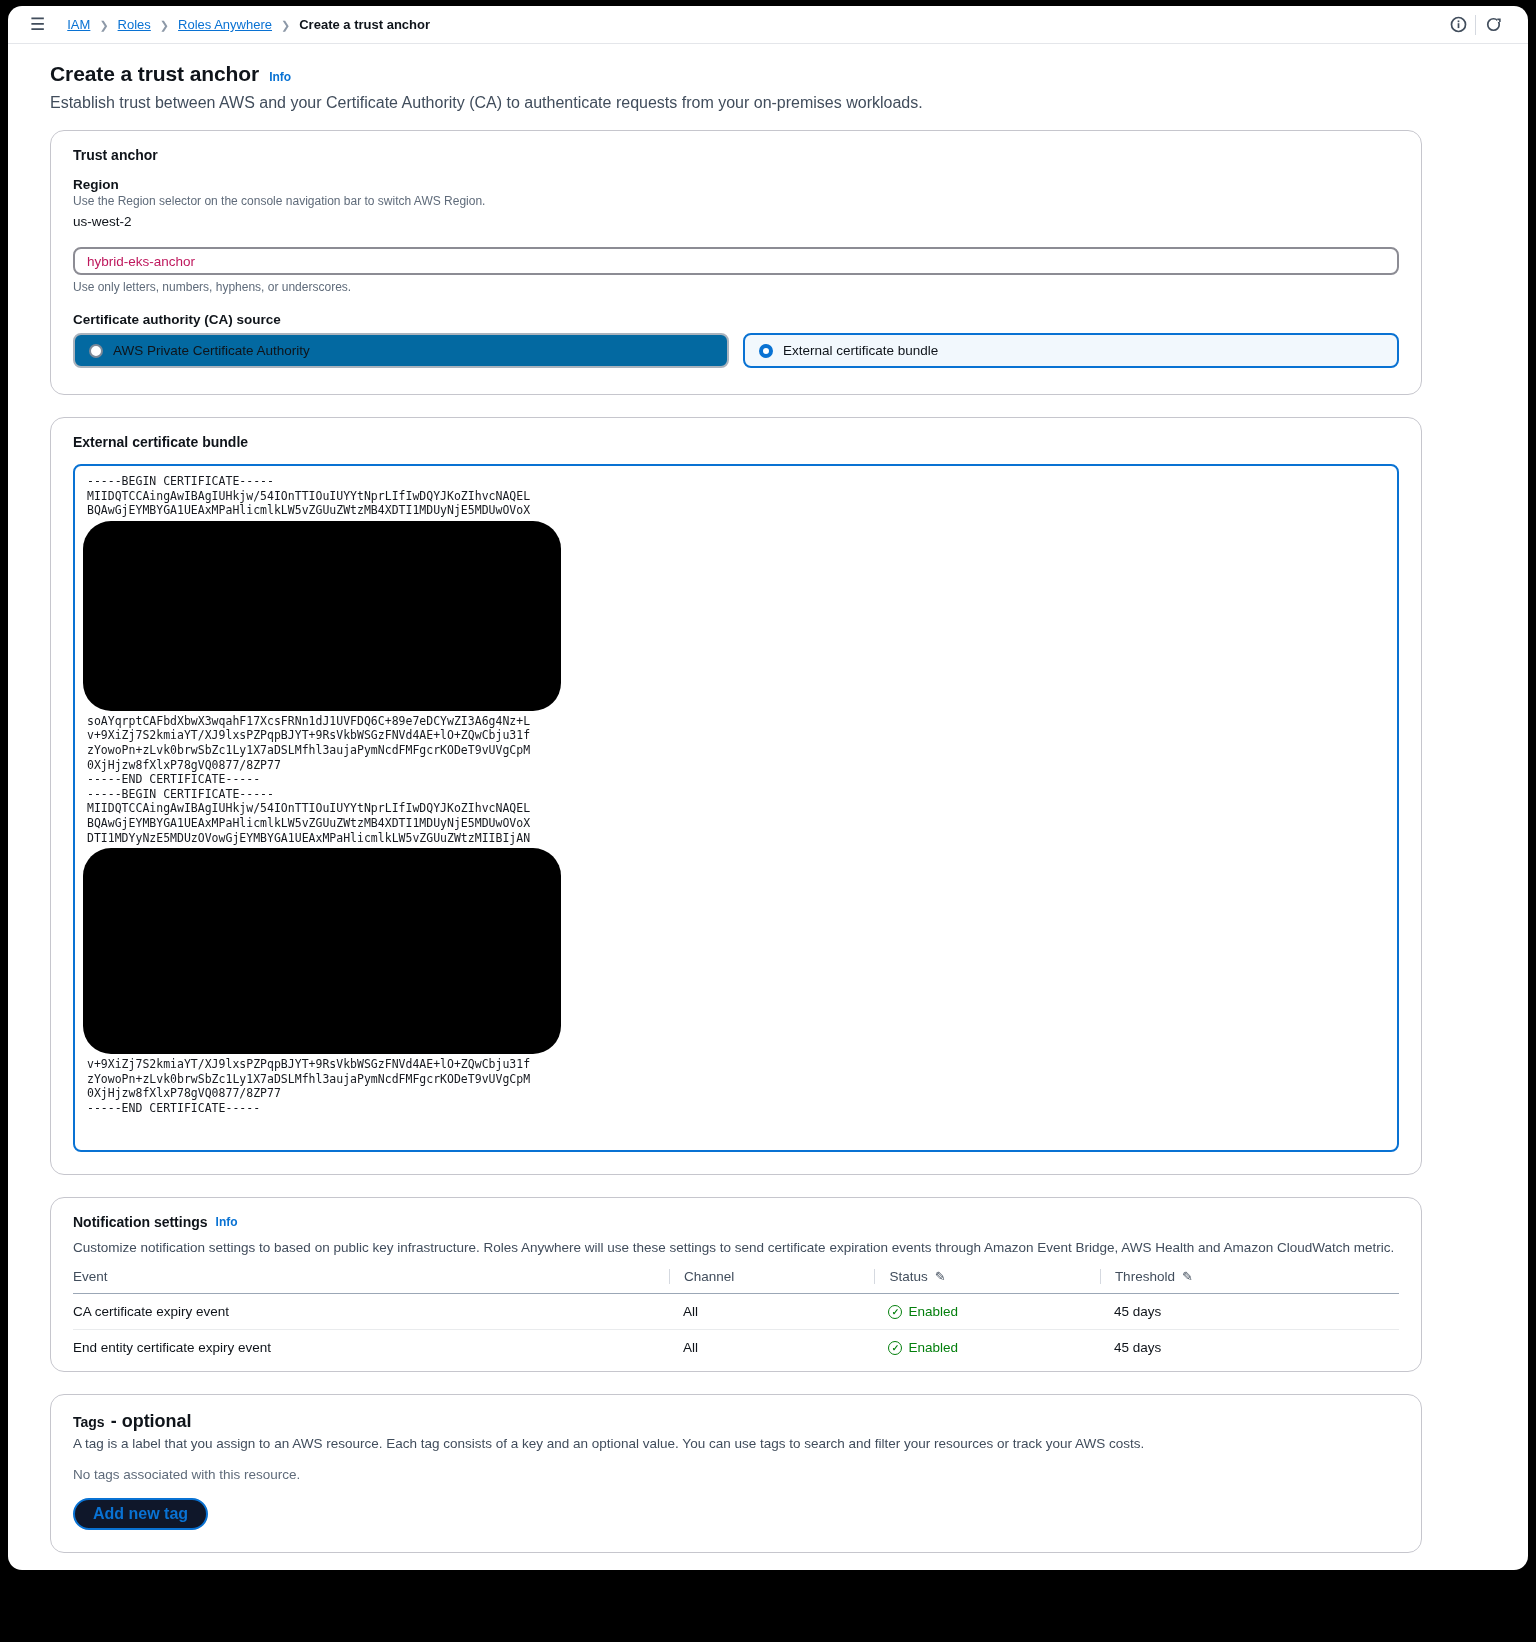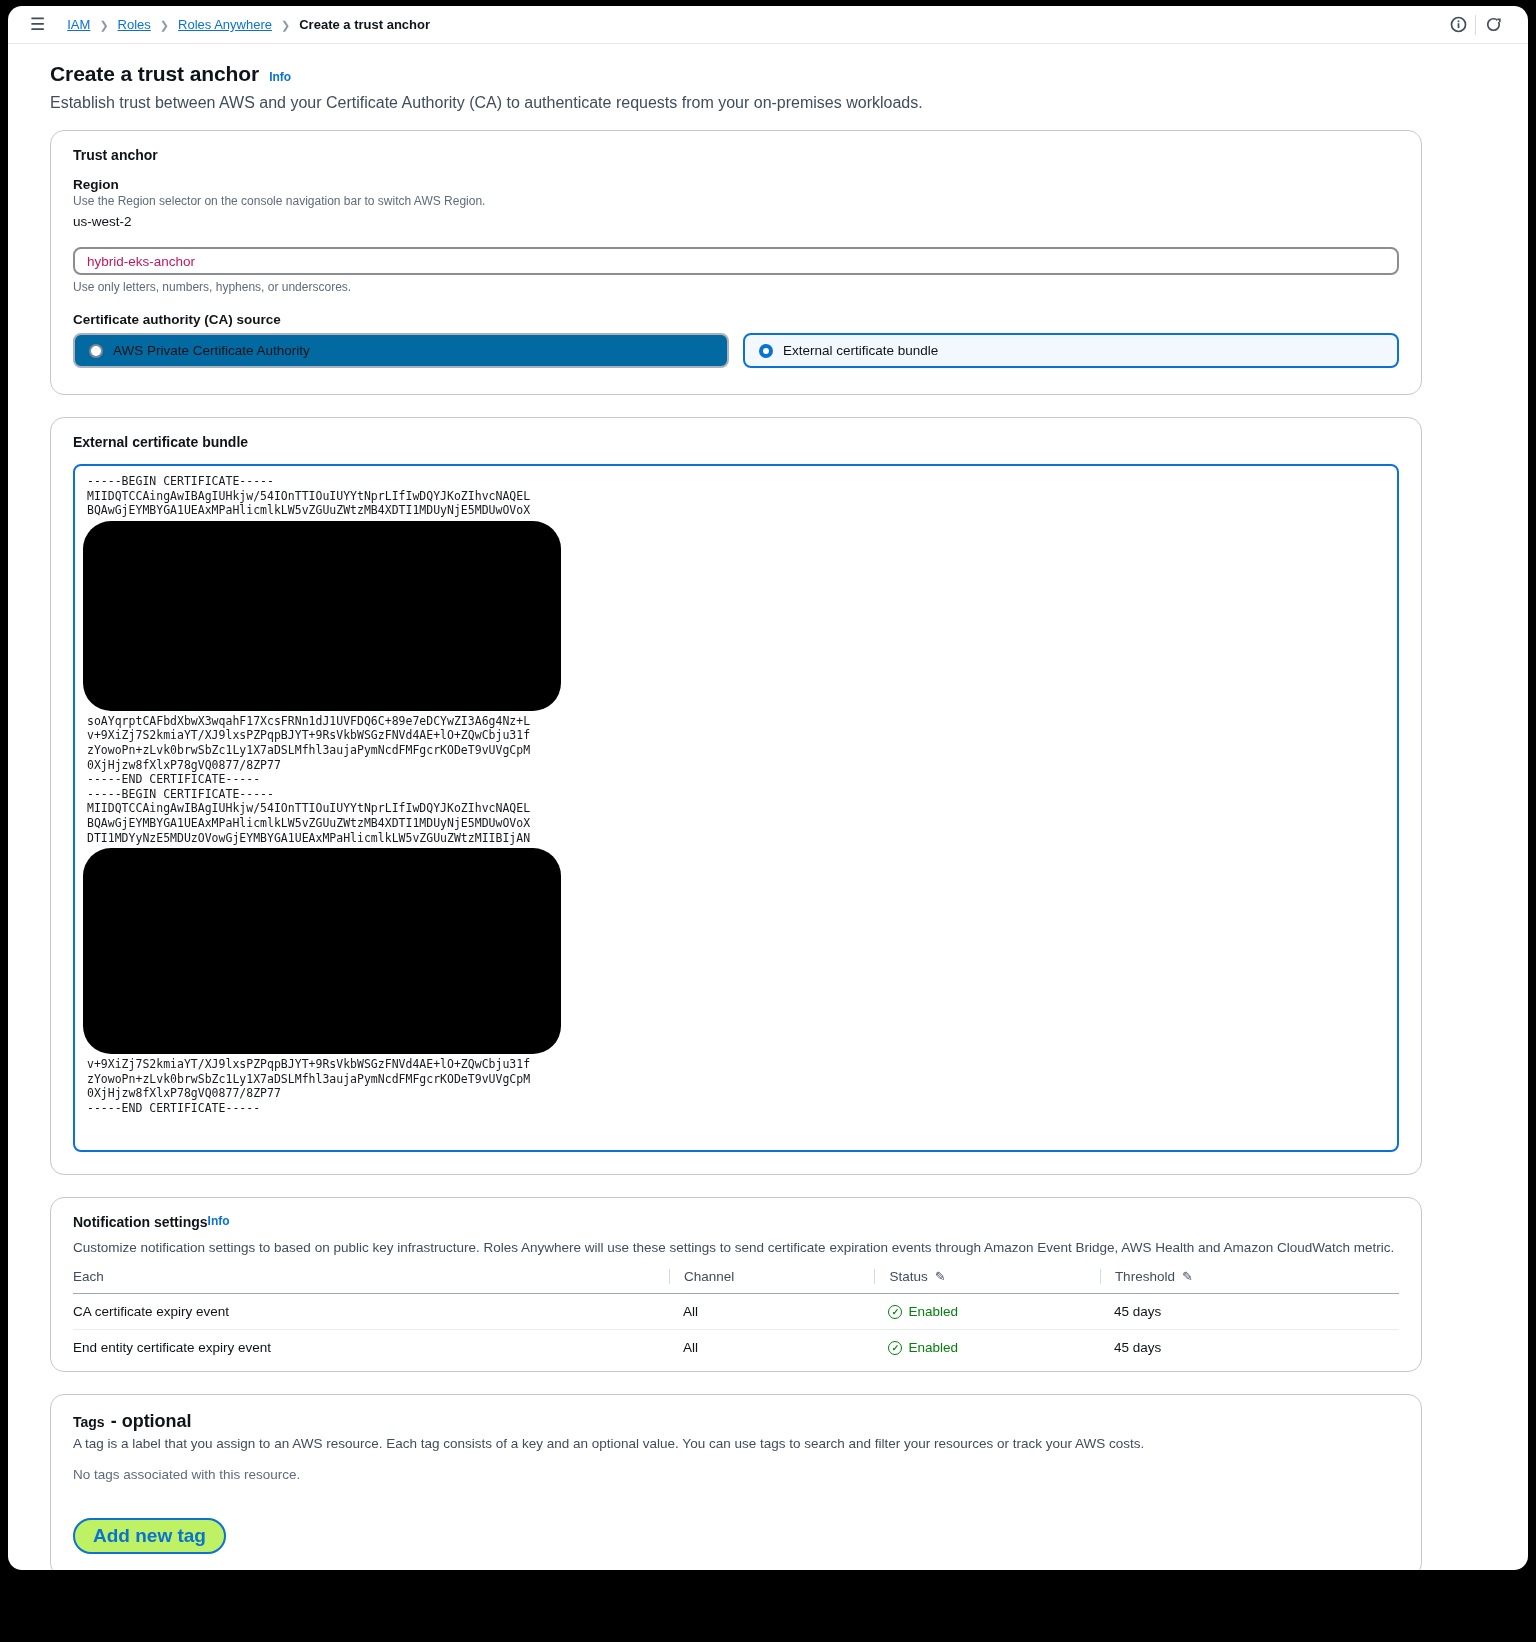--- a/index.html
+++ b/index.html
@@ -41,21 +41,21 @@
   .info-link { color: #0972d3; font-size: 12px; font-weight: 700; cursor: pointer; }
   .page-desc { font-size: 16px; color: #414d5c; margin-top: 8px; }
   .card {
     border: 1px solid #c6c6cd;
     border-radius: 14px;
     background: #fff;
     padding: 16px 22px 22px 22px;
     margin-bottom: 22px;
   }
   h2 { font-size: 14px; margin: 0 0 14px 0; font-weight: 700; }
-  .h2-row { display: flex; align-items: flex-start; margin-bottom: 10px; }
+  .h2-row { display: flex; align-items: center; gap: 8px; margin-bottom: 10px; }
   .h2-row h2 { margin: 0; }
   .field-label { font-size: 13.5px; font-weight: 700; margin-bottom: 2px; }
   .field-help { font-size: 12px; color: #5f6b7a; margin-bottom: 6px; }
   .field-value { font-size: 13.5px; color: #0f141a; }
   .field-block { margin-bottom: 18px; }
   .text-input {
     width: 100%; height: 16px;
     border: 2px solid #8c8c94; border-radius: 8px;
     padding: 12px 12px; font-size: 13.5px; color: #be185d;
     font-family: "Liberation Sans", sans-serif;
@@ -121,25 +121,24 @@
     align-items: center; justify-content: center;
     font-size: 9px; font-weight: 700; color: #037f0c; flex: 0 0 auto;
   }
   
   .tags-title { display: flex; align-items: baseline; gap: 6px; }
   .tags-optional { font-weight: 700; font-size: 18px; }
   .tags-desc { font-size: 13.5px; color: #414d5c; margin-bottom: 16px; }
   .tags-empty { font-size: 13.5px; color: #5f6b7a; margin-bottom: 16px; }
   .btn-secondary {
     display: inline-block;
-    border: 2px solid #0972d3; color: #0972d3; background: #bef264;
+    border: 2px solid #0972d3; color: #0972d3; background: #0f172a;
     border-radius: 18px; padding: 5px 18px;
-    font-size: 19px; font-weight: 700; cursor: pointer;
+    font-size: 16px; font-weight: 700; cursor: pointer;
     font-family: "Liberation Sans", sans-serif;
-    margin-top: 20px;
   }
   svg { display: block; }
 </style>
 </head>
 <body>
 
 <div class="window">
 
   <div class="topbar">
     <span class="hamburger">☰</span>
@@ -237,21 +236,21 @@
     <div class="card" style="padding-bottom:12px;">
       <div class="h2-row">
         <h2>Notification settings</h2>
         <span class="info-link">Info</span>
       </div>
       <div class="notif-desc">Customize notification settings to based on public key infrastructure. Roles Anywhere will use these settings to send certificate expiration events through Amazon Event Bridge, AWS Health and Amazon CloudWatch metric.</div>
 
       <div class="notif-table">
         <div class="notif-header">
           <div class="hcell">
-              <span>Each</span>
+              <span>Event</span>
             </div>
           <div class="hcell">
               <span>Channel</span>
             </div>
           <div class="hcell">
               <span>Status</span>
               <span class="edit-icon">✎</span>
             </div>
           <div class="hcell">
               <span>Threshold</span>

